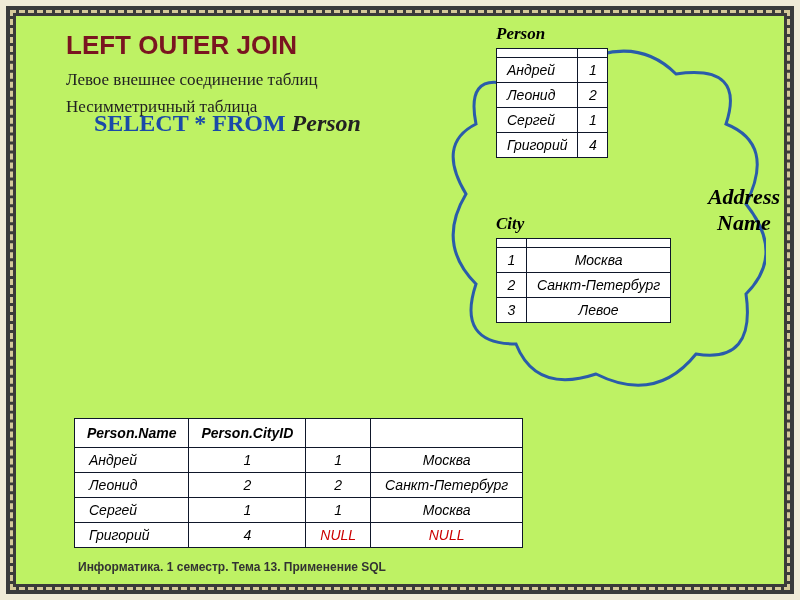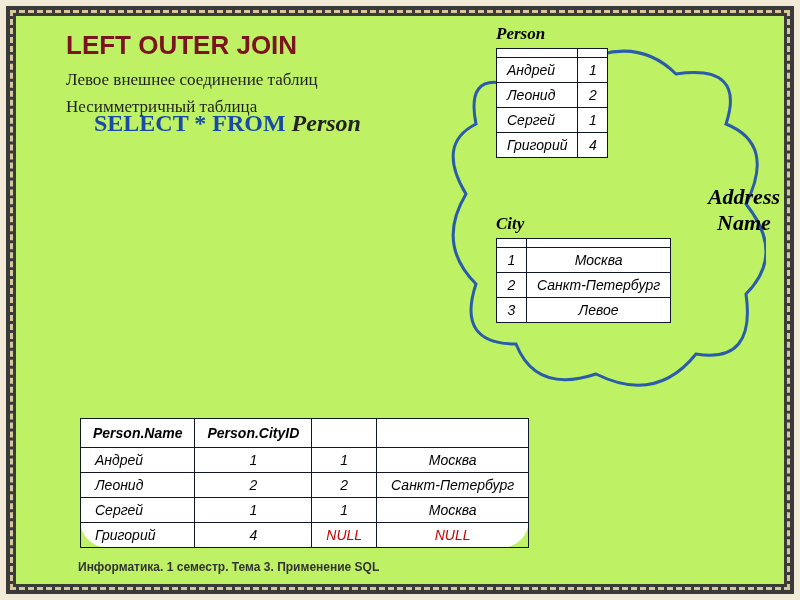--- a/index.html
+++ b/index.html
@@ -40,21 +40,21 @@
   .label-ab { position: absolute; right: -4px; top: 160px; font-weight: bold; font-style: italic; font-size: 22px; text-align: center; line-height: 1.2; }
   .tbl { border-collapse: collapse; background: #fff; font-family: Arial, sans-serif; font-size: 14px; }
   .tbl td, .tbl th { border: 1px solid #0f172a; padding: 4px 10px; text-align: center; font-style: italic; }
   .tbl th { font-weight: bold; background: #fff; }
   .person-tbl { position: absolute; left: 50px; top: 24px; }
   .person-tbl td:first-child { text-align: left; min-width: 80px; }
   .person-tbl td:last-child { min-width: 30px; }
   .city-tbl { position: absolute; left: 50px; top: 214px; }
   .city-tbl td:first-child { min-width: 30px; }
   .city-tbl td:last-child { min-width: 110px; }
-  .result-tbl { position: absolute; left: 32px; bottom: 36px; border-radius: 28px; }
+  .result-tbl { position: absolute; left: 26px; bottom: 36px; }
   .result-tbl th { text-align: left; padding: 6px 12px; }
   .result-tbl td { padding: 4px 14px; }
   .result-tbl td:first-child { text-align: left; min-width: 100px; }
   .red { color: #c00; }
   .footer { position: absolute; left: 30px; bottom: 10px; font-size: 12px; font-weight: bold; color: #333; font-family: Arial, sans-serif; }
 </style>
 </head>
 <body>
 
 <div class="frame">
@@ -156,15 +156,15 @@
           </tr>
       <tr>
             <td>Григорий</td>
             <td>4</td>
             <td class="red">NULL</td>
             <td class="red">NULL</td>
           </tr>
     </tbody>
       </table>
 
-    <div class="footer">Информатика. 1 семестр. Тема 3. Применение SQL</div>
+    <div class="footer">Информатика. 1 семестр. Тема 13. Применение SQL</div>
   </div>
 </div>
 
 </body></html>

